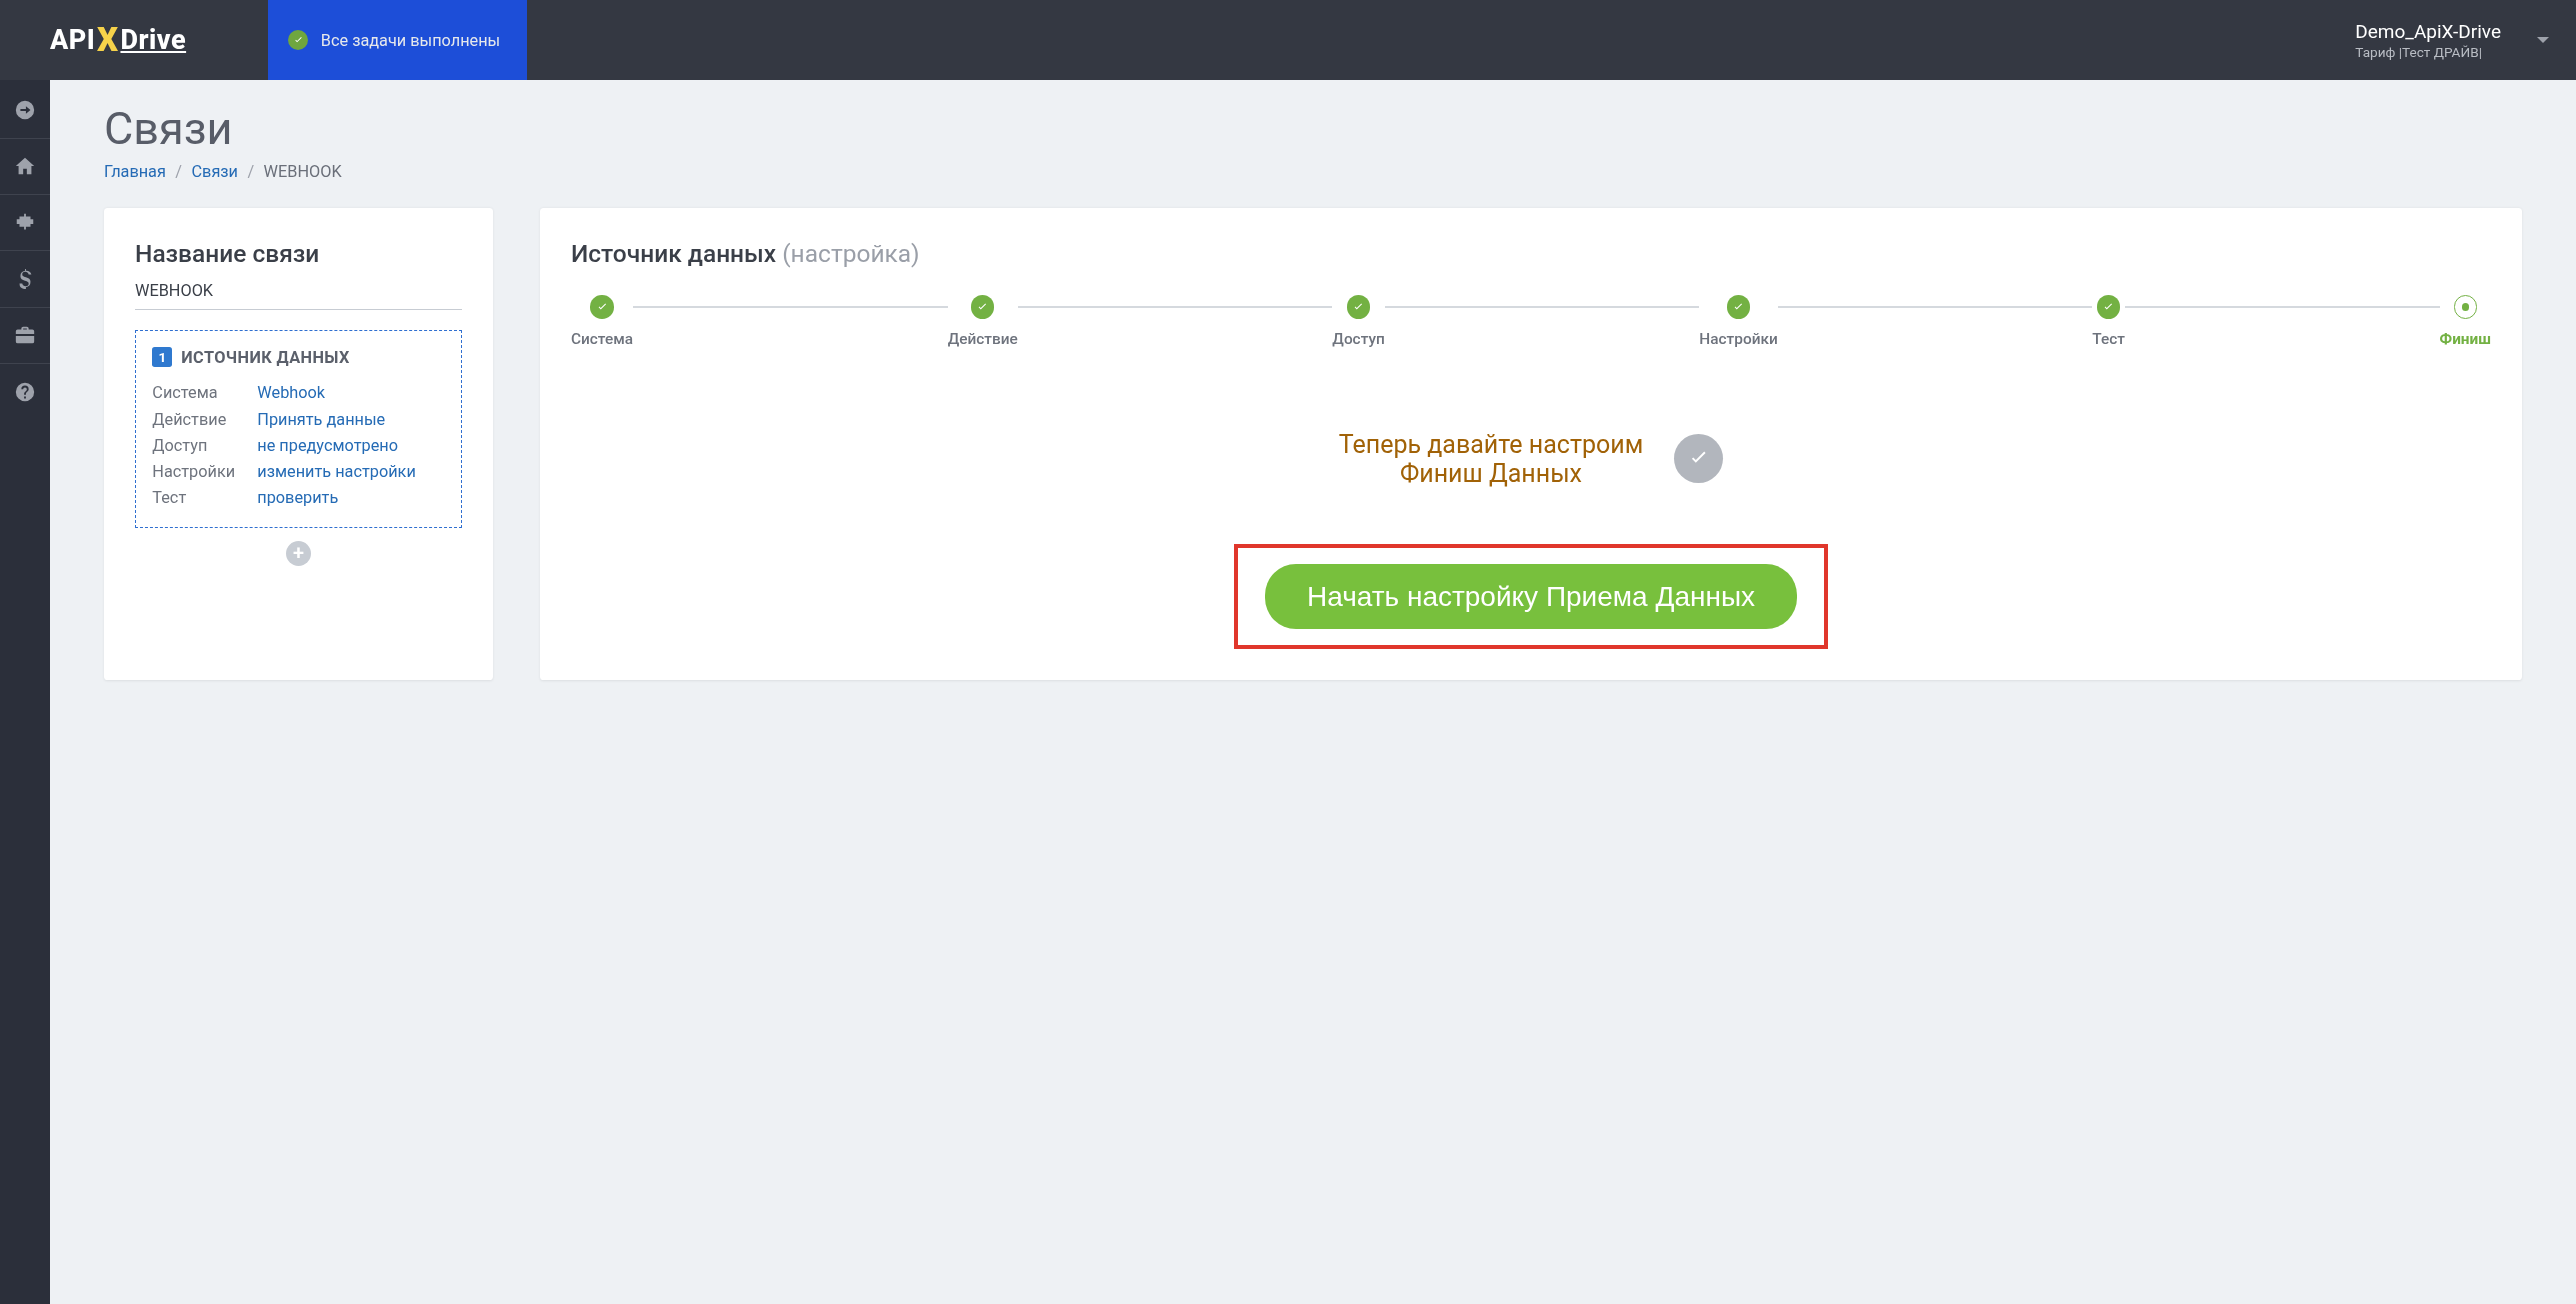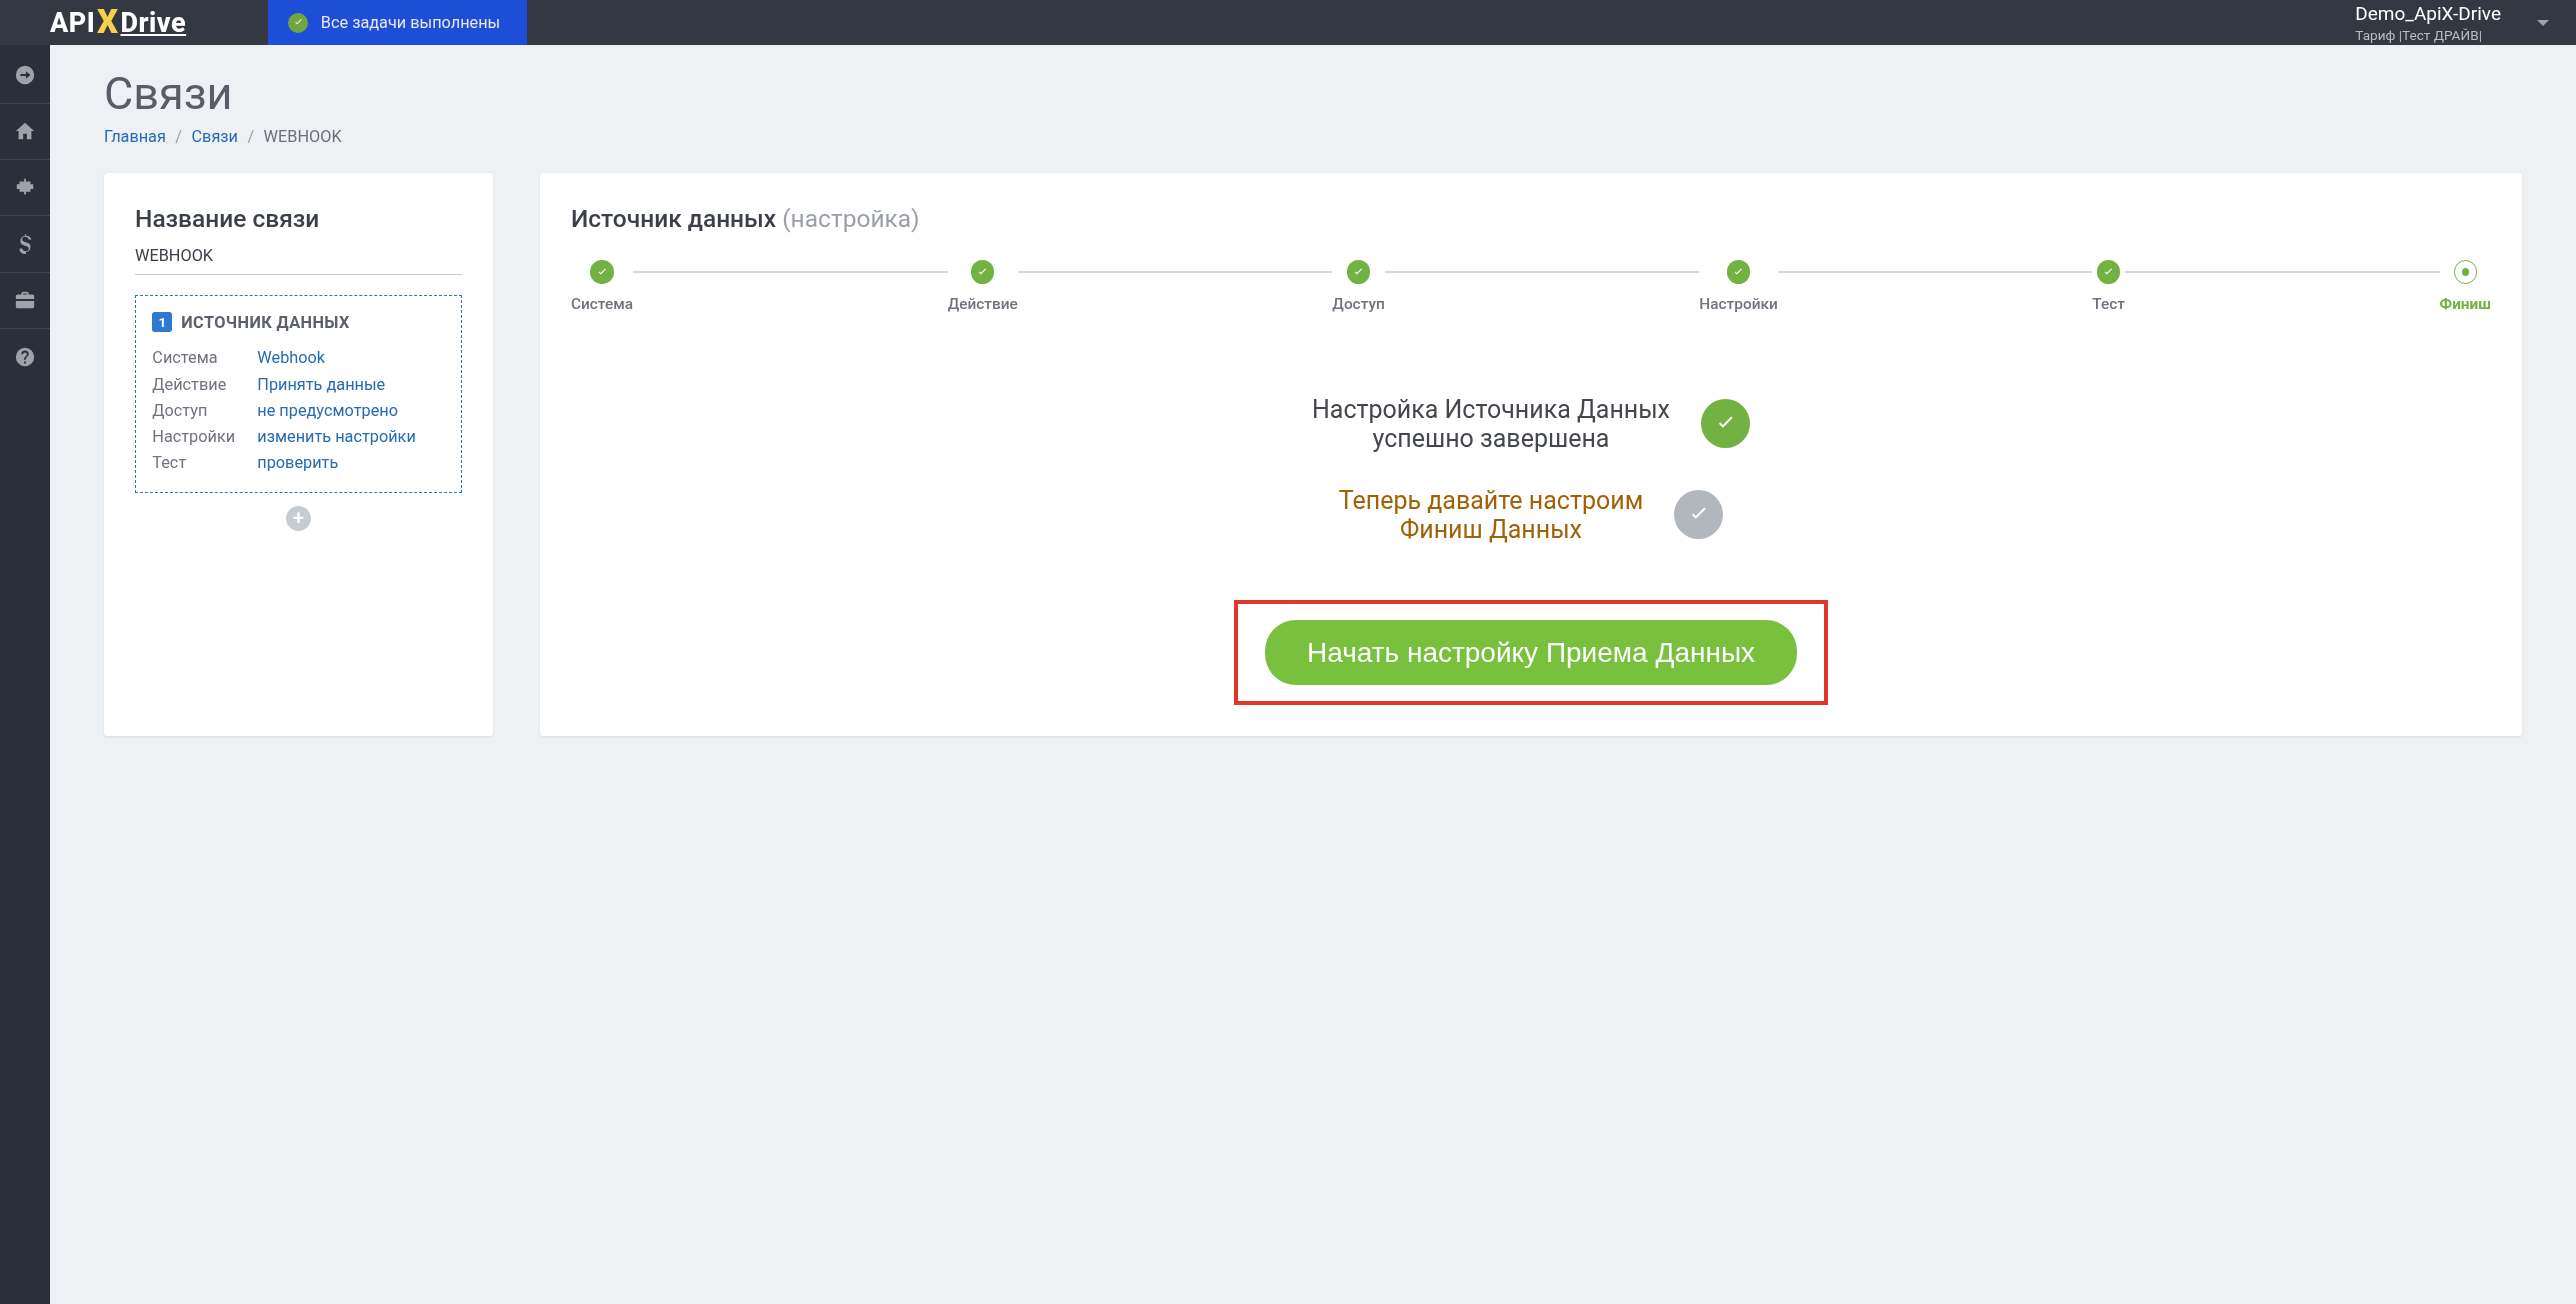--- a/index.html
+++ b/index.html
@@ -1,20 +1,20 @@
 <!DOCTYPE html>
 <html style="font-size:14.5px"><head>
 <meta charset="utf-8">
 <style>
 * { margin:0; padding:0; box-sizing:border-box; }
 body { font-family: -apple-system, "Segoe UI", Roboto, Arial, sans-serif; background:#eef1f4; color:#3a3f48; width:2576px; height:1304px; transform-origin:0 0;}
 .app { display:flex; flex-direction:column; width:100%; height:100%;}
 
 
-.header { height:45px; background:#343842; display:flex; align-items:center; color:#fff; }
+.header { height:80px; background:#343842; display:flex; align-items:center; color:#fff; }
 .logo { margin-left:50px; font-weight:800; font-size:27px; letter-spacing:0.5px; display:flex; align-items:center;}
 .logo .api { color:#fff; }
 .logo .x { color:#f6d24a; font-size:33px; margin:0 1.8px; font-weight:900; position:relative; top:-0.9px;}
 .logo .drive { color:#fff;text-decoration:underline; }
 .task-box { background:#1d4ed8; margin-left:82px; height:100%; display:flex; align-items:center; padding:0 27px 0 20px; gap:12.7px;}
 .task-check { width:20px; height:20px; border-radius:50%; background:#6fa63f; display:flex; align-items:center; justify-content:center;}
 .task-check svg { width:11px; height:11px; fill:#fff;}
 .task-text { font-size:16.3px; color:#e6e8eb;}
 .header-spacer { flex:1;}
 .user-box { display:flex; flex-direction:column; align-items:flex-start; margin-right:36px;}
@@ -242,28 +242,20 @@
                 <div class="step-label">Тест</div>
               </div>
             <div class="line"></div>
             <div class="step">
                 <div class="dot current"></div>
                 <div class="step-label active">Финиш</div>
               </div>
           </div>
 
           <div class="finish-block">
-            <div class="status-row">
-              <div class="status-text"><span>Настройка Источника Данных</span><br><span>успешно завершена</span></div>
-              <div class="big-check green">
-                  <svg viewBox="0 0 24 24">
-                    <path d="M9 16l-4-4 1.4-1.4L9 13.2l8.6-8.6L19 6z"></path>
-                  </svg>
-                </div>
-            </div>
 
             <div class="status-row">
               <div class="status-text muted"><span>Теперь давайте настроим</span><br><span>Финиш Данных</span></div>
               <div class="big-check gray">
                   <svg viewBox="0 0 24 24">
                     <path d="M9 16l-4-4 1.4-1.4L9 13.2l8.6-8.6L19 6z"></path>
                   </svg>
                 </div>
             </div>
 

